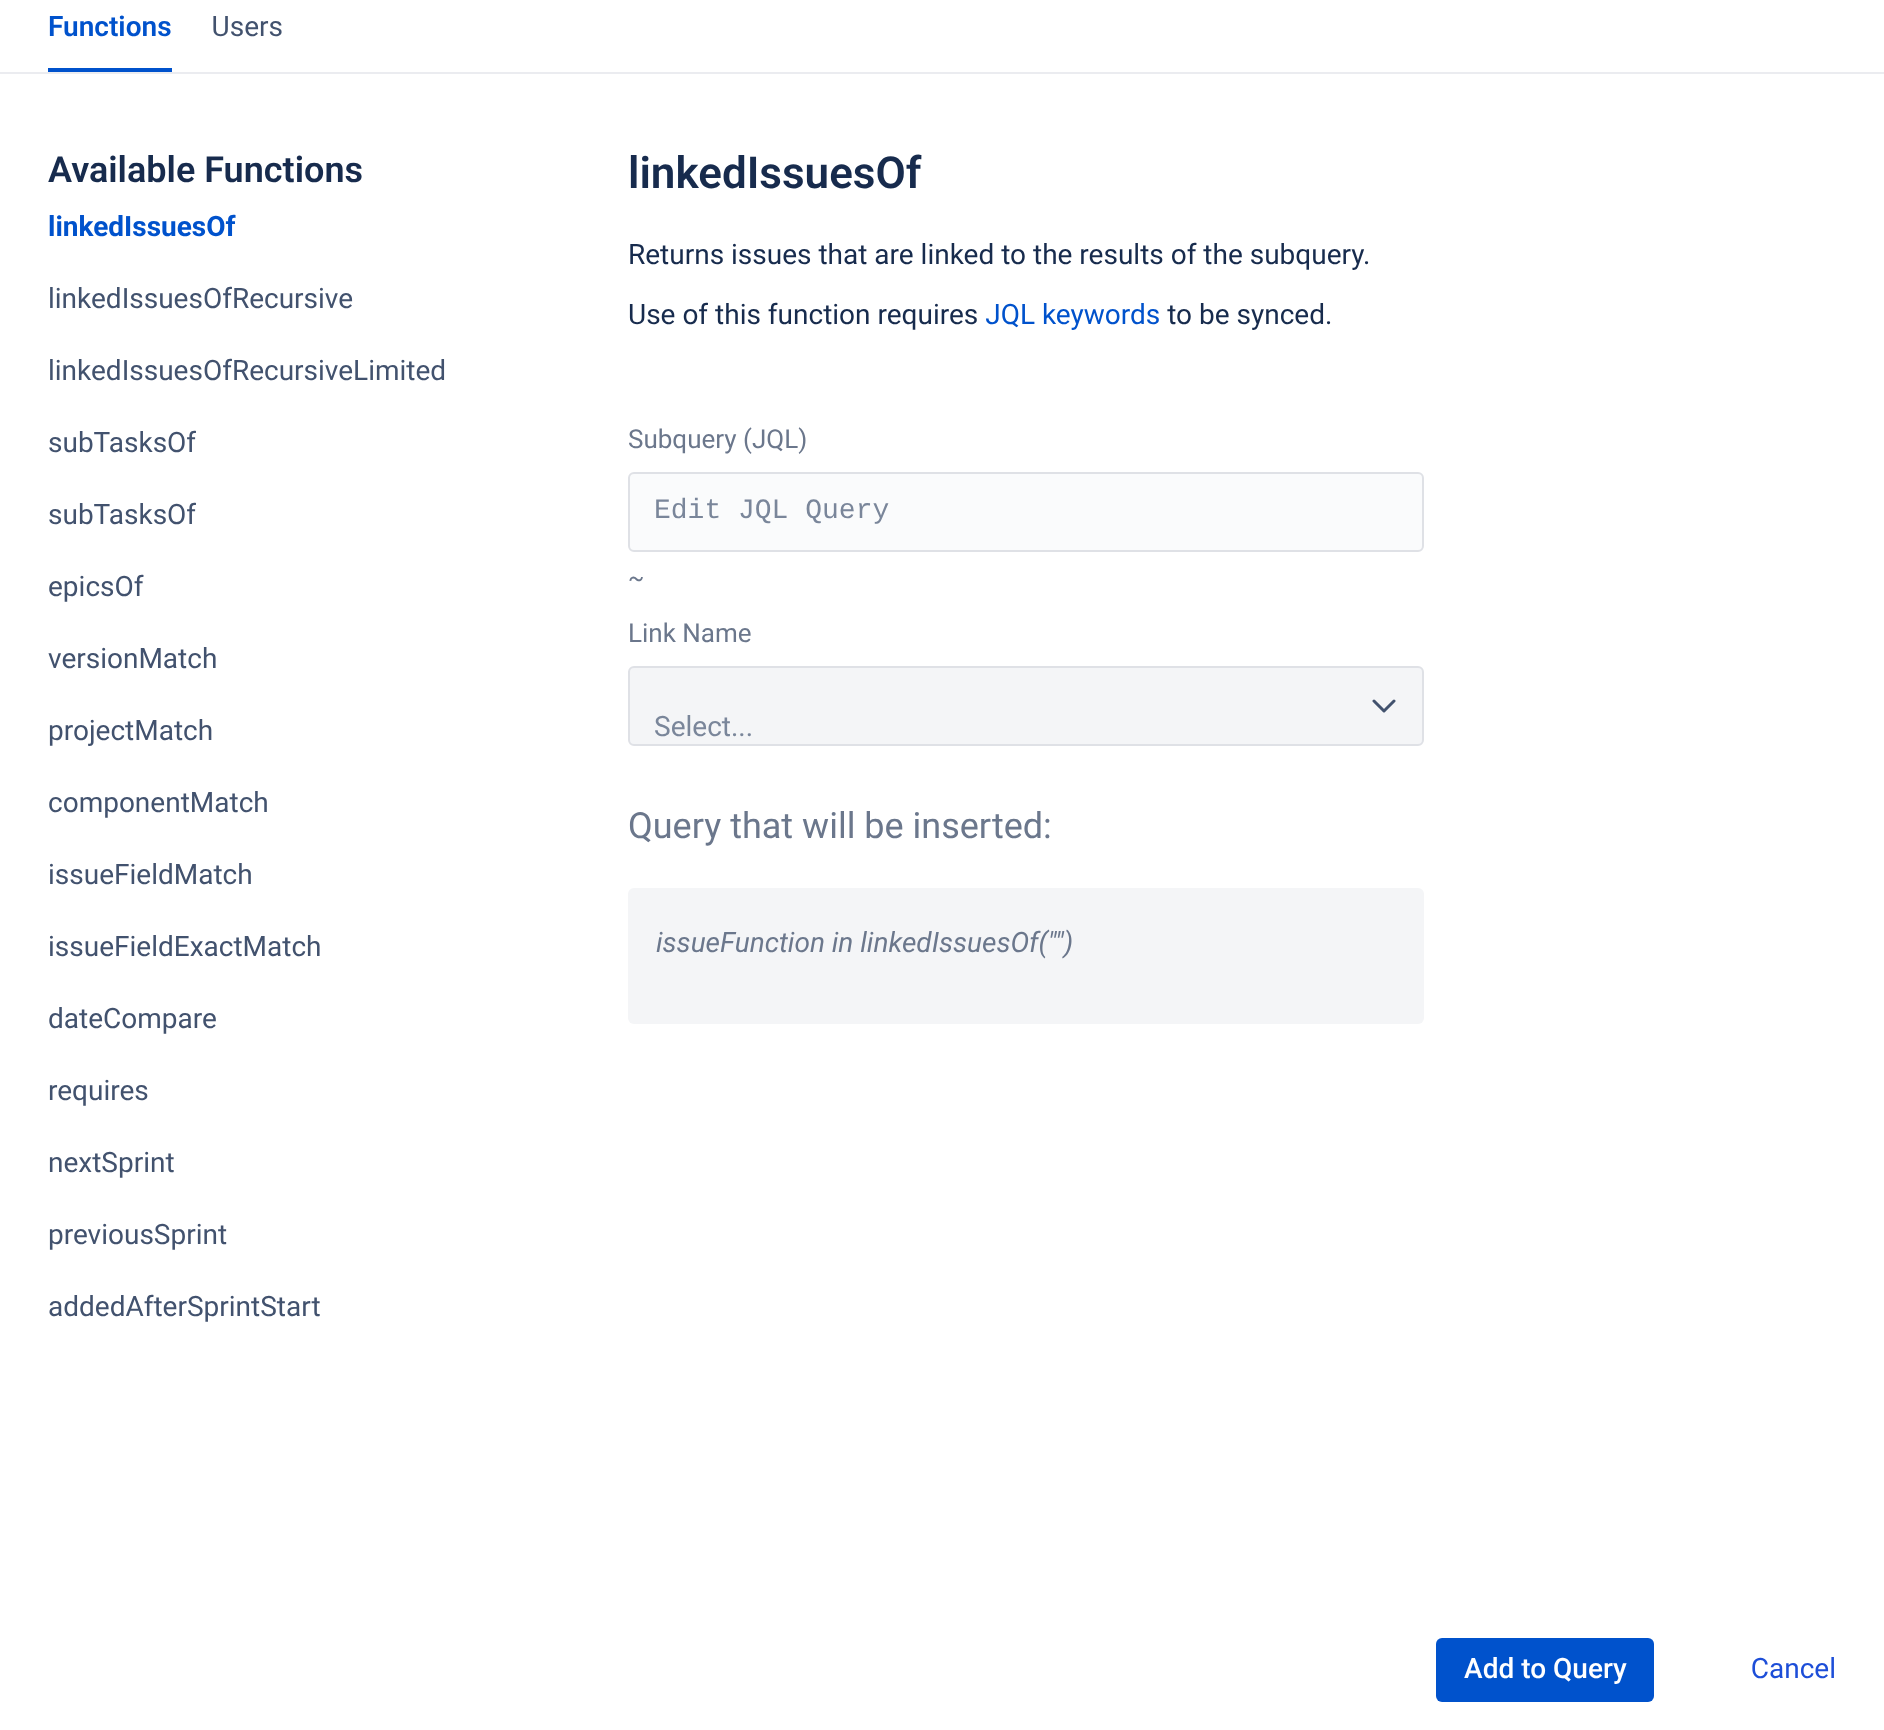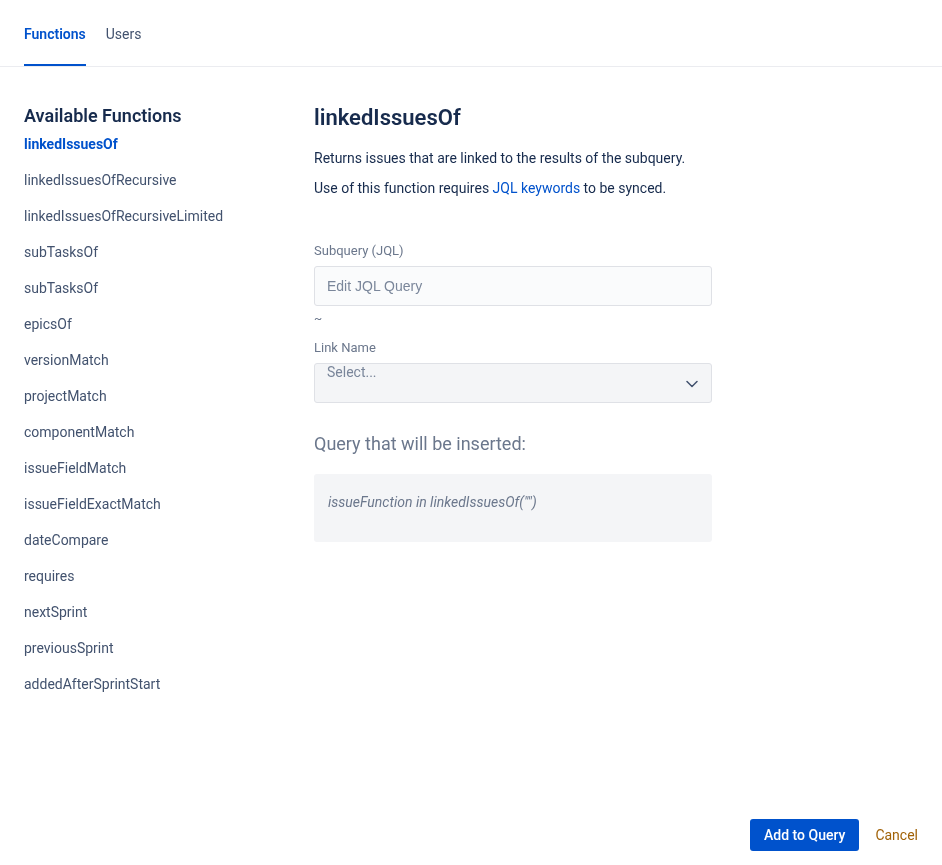--- a/index.html
+++ b/index.html
@@ -16,26 +16,25 @@
       height: 865px;
       position: relative;
     }
     .tabs {
       display: flex;
       gap: 20px;
       padding: 0 24px;
       border-bottom: 1px solid #EBECF0;
     }
     .tab {
-      padding: 6px 0 22px 0;
+      padding: 6px 0 12px 0;
       font-size: 14px;
       color: #42526E;
       cursor: pointer;
       border-bottom: 2px solid transparent;
-      margin-top: 20px;
     }
     .tab.active {
       color: #0052CC;
       font-weight: 600;
       border-bottom: 2px solid #0052CC;
     }
     .content {
       display: flex;
       padding: 38px 24px 0 24px;
     }
@@ -91,21 +90,21 @@
     }
     .text-input {
       width: 398px;
       height: 40px;
       border: 1px solid #DFE1E6;
       border-radius: 3px;
       background: #FAFBFC;
       padding: 0 12px;
       font-size: 14px;
       color: #172B4D;
-      font-family: Liberation Sans, sans-serif;
+      font-family: Liberation Mono, monospace;
     }
     .text-input::placeholder {
       color: #7A869A;
     }
     .tilde {
       font-size: 12px;
       color: #6B778C;
       margin-top: 6px;
       margin-bottom: 14px;
     }
@@ -116,21 +115,21 @@
     .select-input {
       width: 100%;
       height: 40px;
       border: 1px solid #DFE1E6;
       border-radius: 3px;
       background: #F4F5F7;
       padding: 0 12px;
       font-size: 14px;
       color: #7A869A;
       display: flex;
-      align-items: flex-start;
+      align-items: flex-end;
       cursor: pointer;
     }
     .chevron-down {
       position: absolute;
       right: 14px;
       top: 50%;
       transform: translateY(-50%);
       pointer-events: none;
     }
     .query-preview-label {
@@ -165,24 +164,25 @@
       padding: 8px 14px;
       font-size: 14px;
       font-weight: 500;
       cursor: pointer;
       font-family: inherit;
       text-align: right;
     }
     .btn-cancel {
       background: none;
       border: none;
-      color: #a16207;
+      color: #1d4ed8;
       font-size: 14px;
       cursor: pointer;
       font-family: inherit;
+      margin-left: 32px;
     }
   </style>
 </head>
 <body>
 
 <div class="tabs">
   <div class="tab active">Functions</div>
   <div class="tab">Users</div>
 </div>
 

